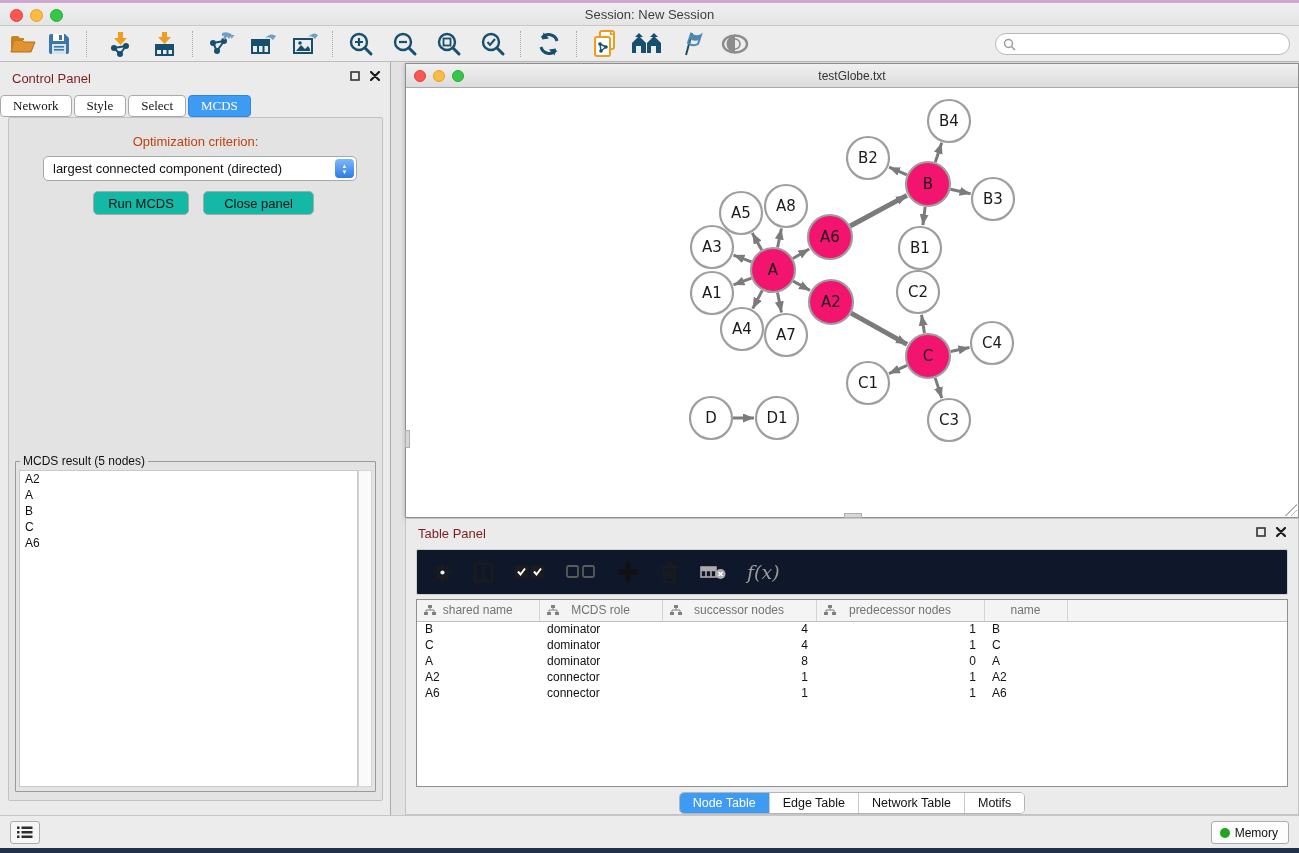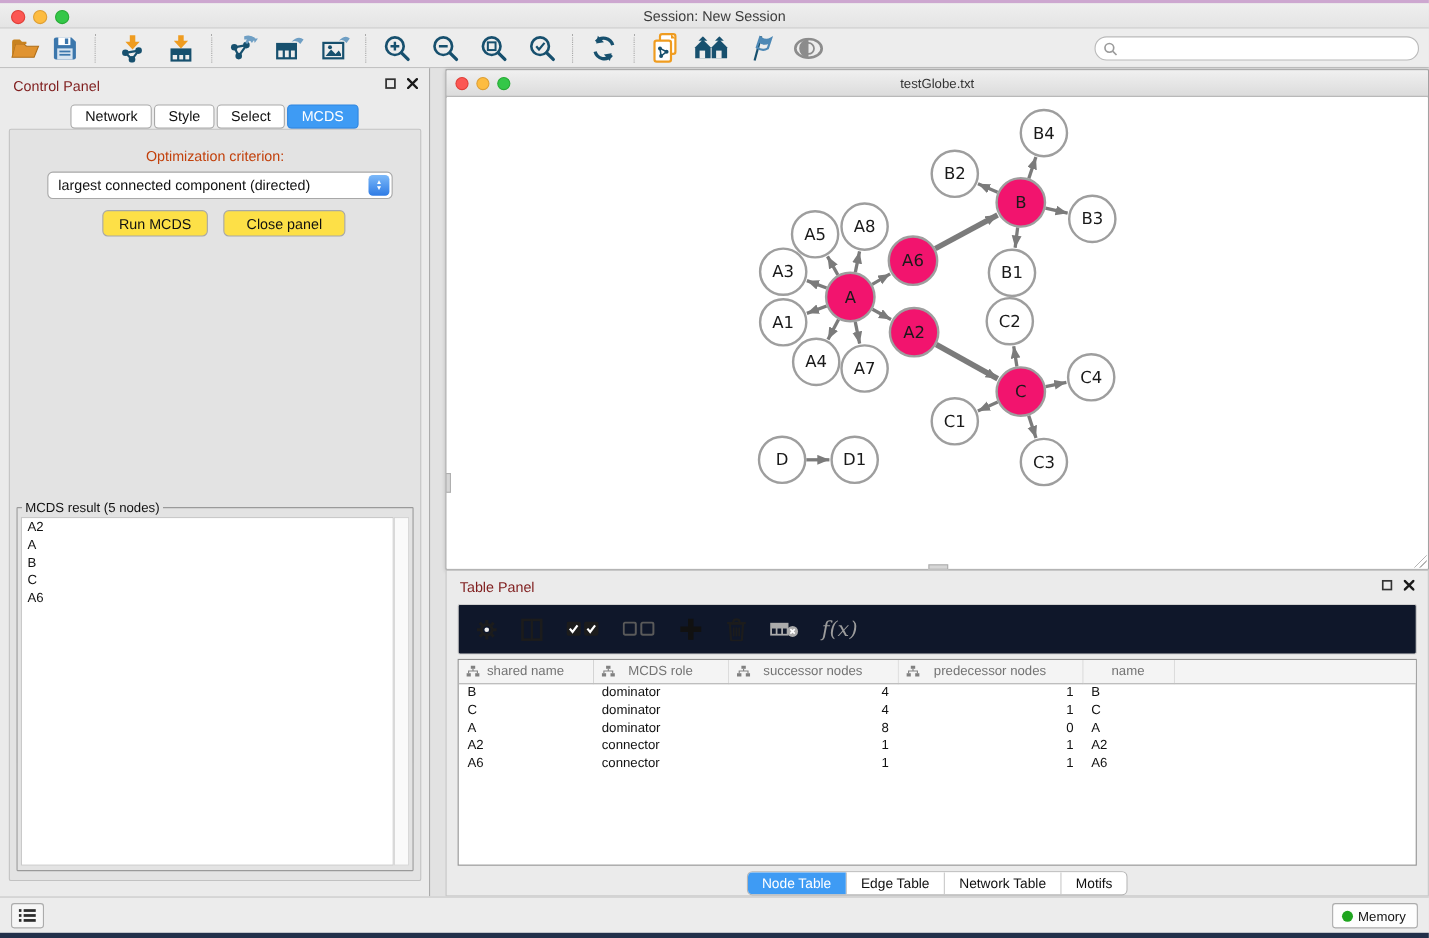--- a/index.html
+++ b/index.html
@@ -25,28 +25,28 @@
   .sep { position:absolute; top:5px; width:0; height:26px; border-left:1px dotted #A9A9A9; }
   .searchbox { position:absolute; left:995px; top:7px; width:295px; height:22px; background:#fff; border:1px solid #B9B9B9; border-radius:12px; display:flex; align-items:center; padding-left:7px; }
   .searchbox input { border:none; outline:none; flex:1; font-size:12px; background:transparent; margin-left:4px; }
 
   
   .control-panel { position:absolute; left:0; top:62px; width:391px; height:753px; background:#EBEBEB; border-right:1px solid #ABABAB; }
   .panel-header-text { font-size:13px; color:#7f1d1d; }
   .cp-header { position:absolute; left:12px; top:9px; }
   .win-icons { position:absolute; top:9px; display:flex; gap:10px; align-items:center; }
   .cp-icons { right:10px; }
-  .tabs-row { position:absolute; top:33px; left:0; width:100%; display:flex; justify-content:center; gap:2px; }
+  .tabs-row { position:absolute; top:33px; left:0; width:100%; display:flex; justify-content:flex-start; gap:2px;font-family:Liberation Serif, serif; }
   .tab { height:22px; padding:0 12px; background:#fff; border:1px solid #A9A9A9; border-radius:4px; font-size:13px; line-height:20px; color:#111; }
   .tab.active { background:#3E9BF4; border-color:#2F85DF; color:#fff; }
   .inner-panel { position:absolute; left:8px; top:55px; width:375px; height:684px; background:#E3E3E3; border:1px solid #C2C2C2; border-radius:2px; }
   .opt-label { position:absolute; top:16px; width:100%; text-align:center; font-size:13px; color:#c2410c; }
   .selectbox { position:absolute; left:34px; top:38px; width:314px; height:25px; background:#fff; border:1px solid #A8A8A8; border-radius:5px; font-size:13px; line-height:23px; padding-left:9px; color:#111; }
   .select-stepper { position:absolute; right:2px; top:2px; width:19px; height:19px; border-radius:4px; background:linear-gradient(#7CB9F9,#2E7BE5); display:flex; flex-direction:column; align-items:center; justify-content:center; color:#fff; font-size:6px; line-height:6px; }
-  .btn { position:absolute; height:24px; background:#fde047; border:1px solid #A8A8A8; border-radius:5px; font-size:13px; text-align:center; color:#111; display:flex; align-items:center; justify-content:center; }
+  .btn { position:absolute; height:24px; background:#14b8a6; border:1px solid #A8A8A8; border-radius:5px; font-size:13px; text-align:center; color:#111; display:flex; align-items:center; justify-content:center; }
   .fieldset-mcds { position:absolute; left:6px; top:336px; width:361px; height:338px; border:1px solid #9a9a9a; border-radius:1px; }
   .fieldset-mcds legend { font-size:12px; color:#111; margin-left:4px; padding:0 3px; }
   .mcds-list { position:absolute; left:3px; top:2px; right:17px; bottom:4px; background:#fff; border:1px solid #C9C9C9; overflow:hidden; }
   .mcds-scroll { position:absolute; top:2px; right:3px; bottom:4px; width:14px; background:#FAFAFA; border:1px solid #D5D5D5; }
   .mcds-item { font-size:12px; line-height:16px; padding-left:5px; color:#111; }
 
   
   .right-region { position:absolute; left:392px; top:62px; width:907px; height:753px; background:#E2E2E2; }
 
   

